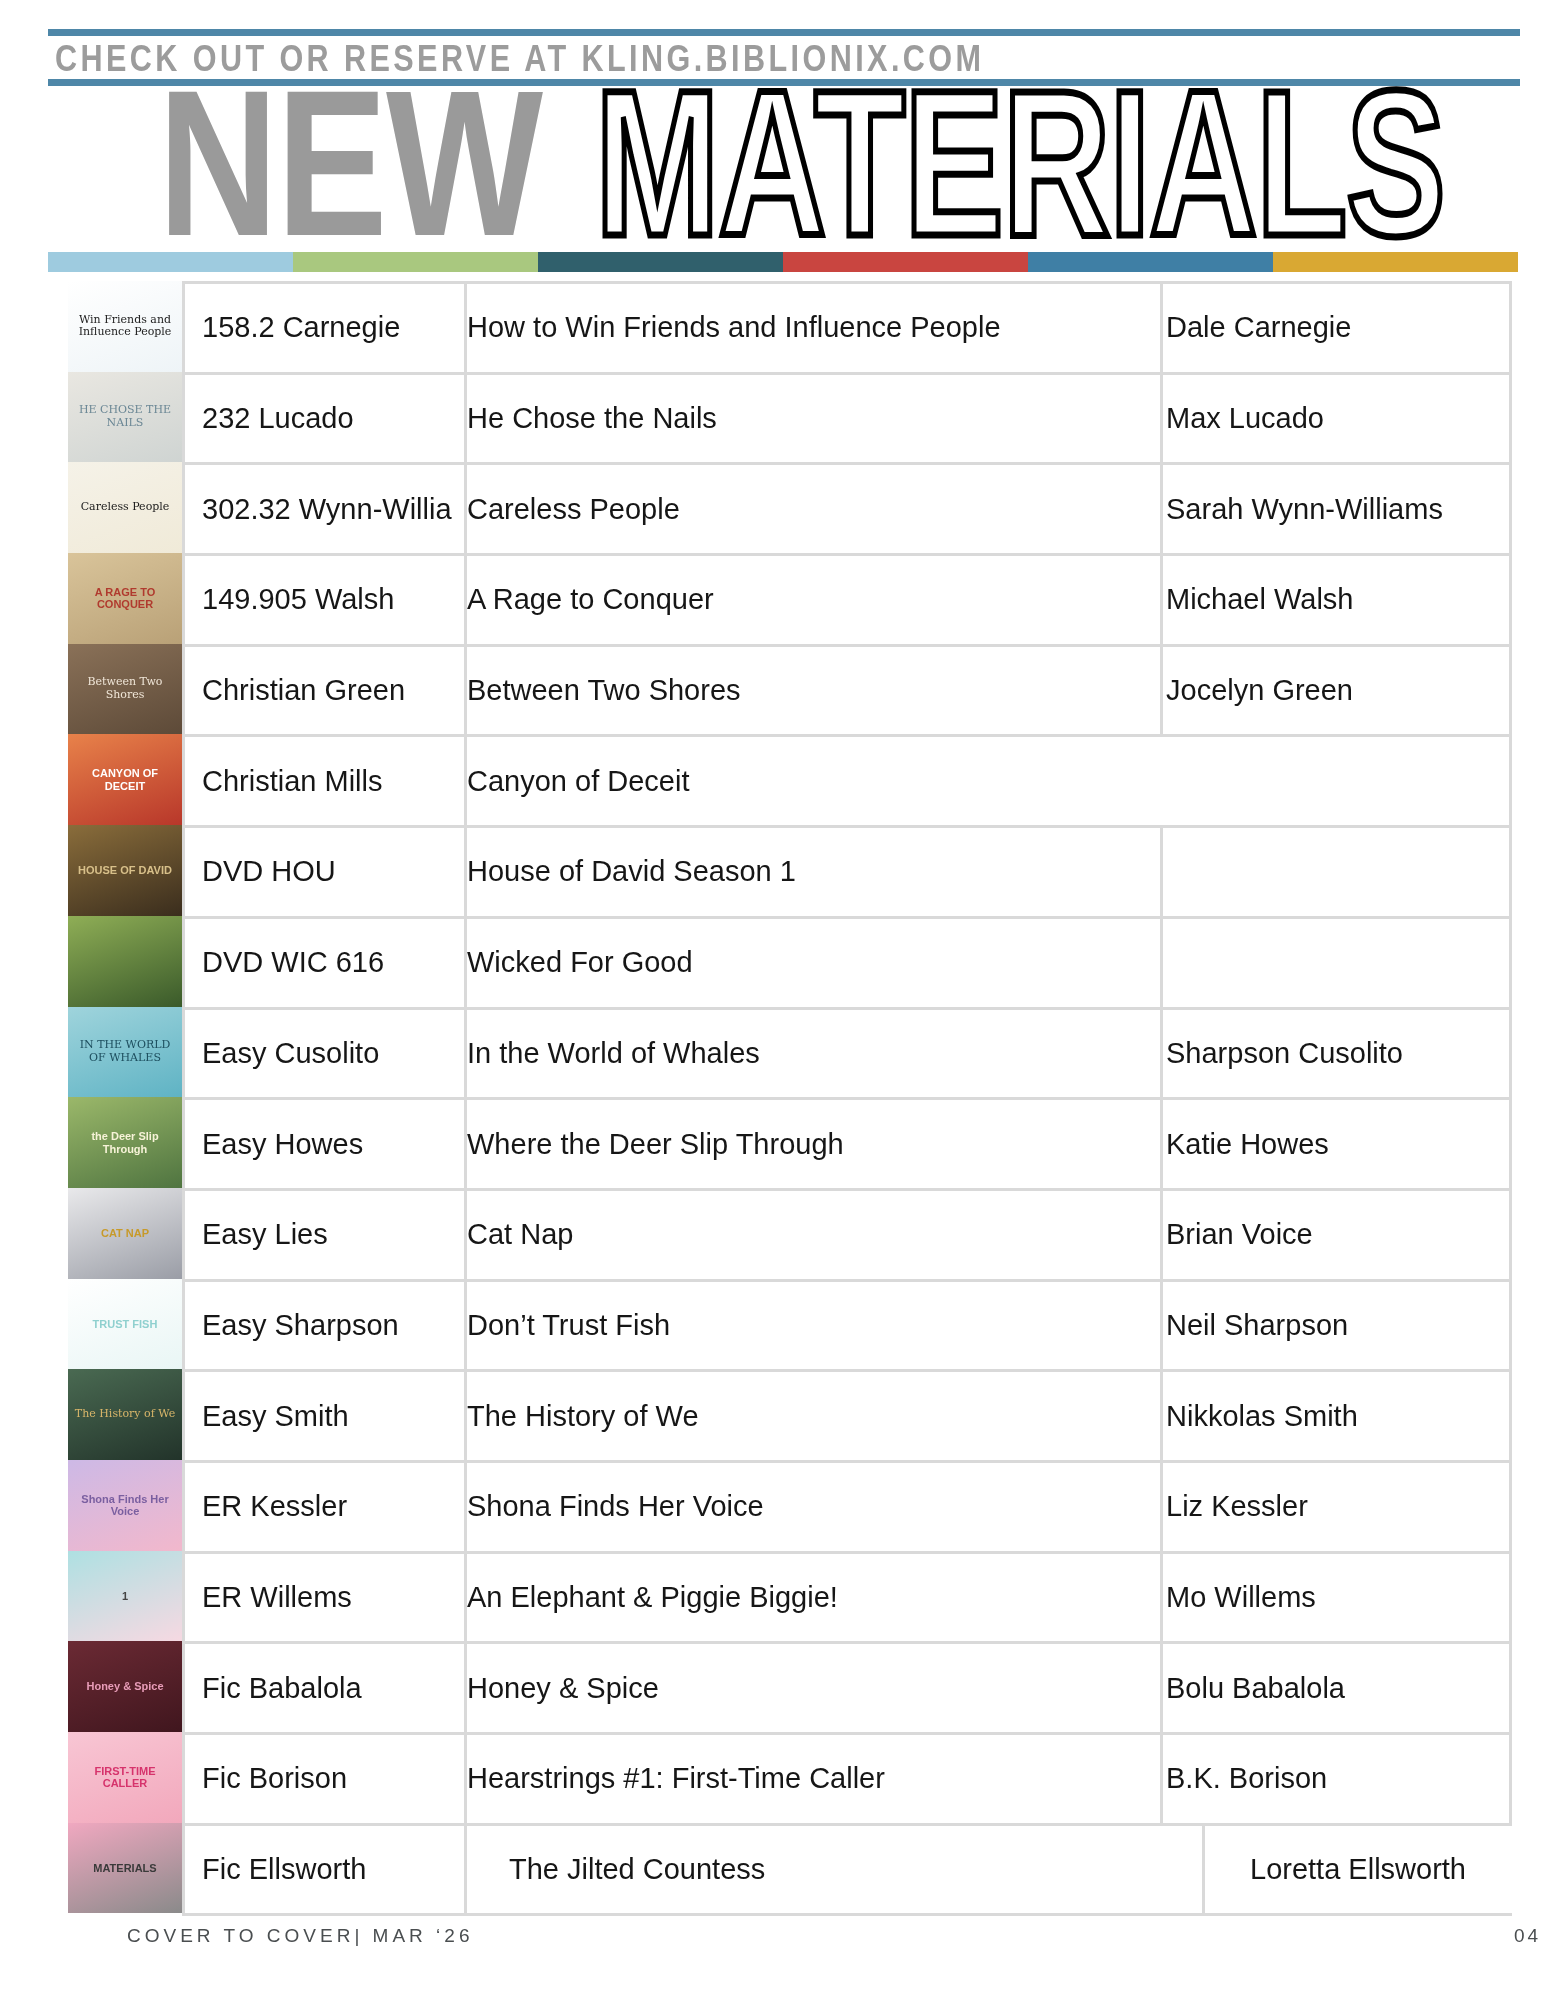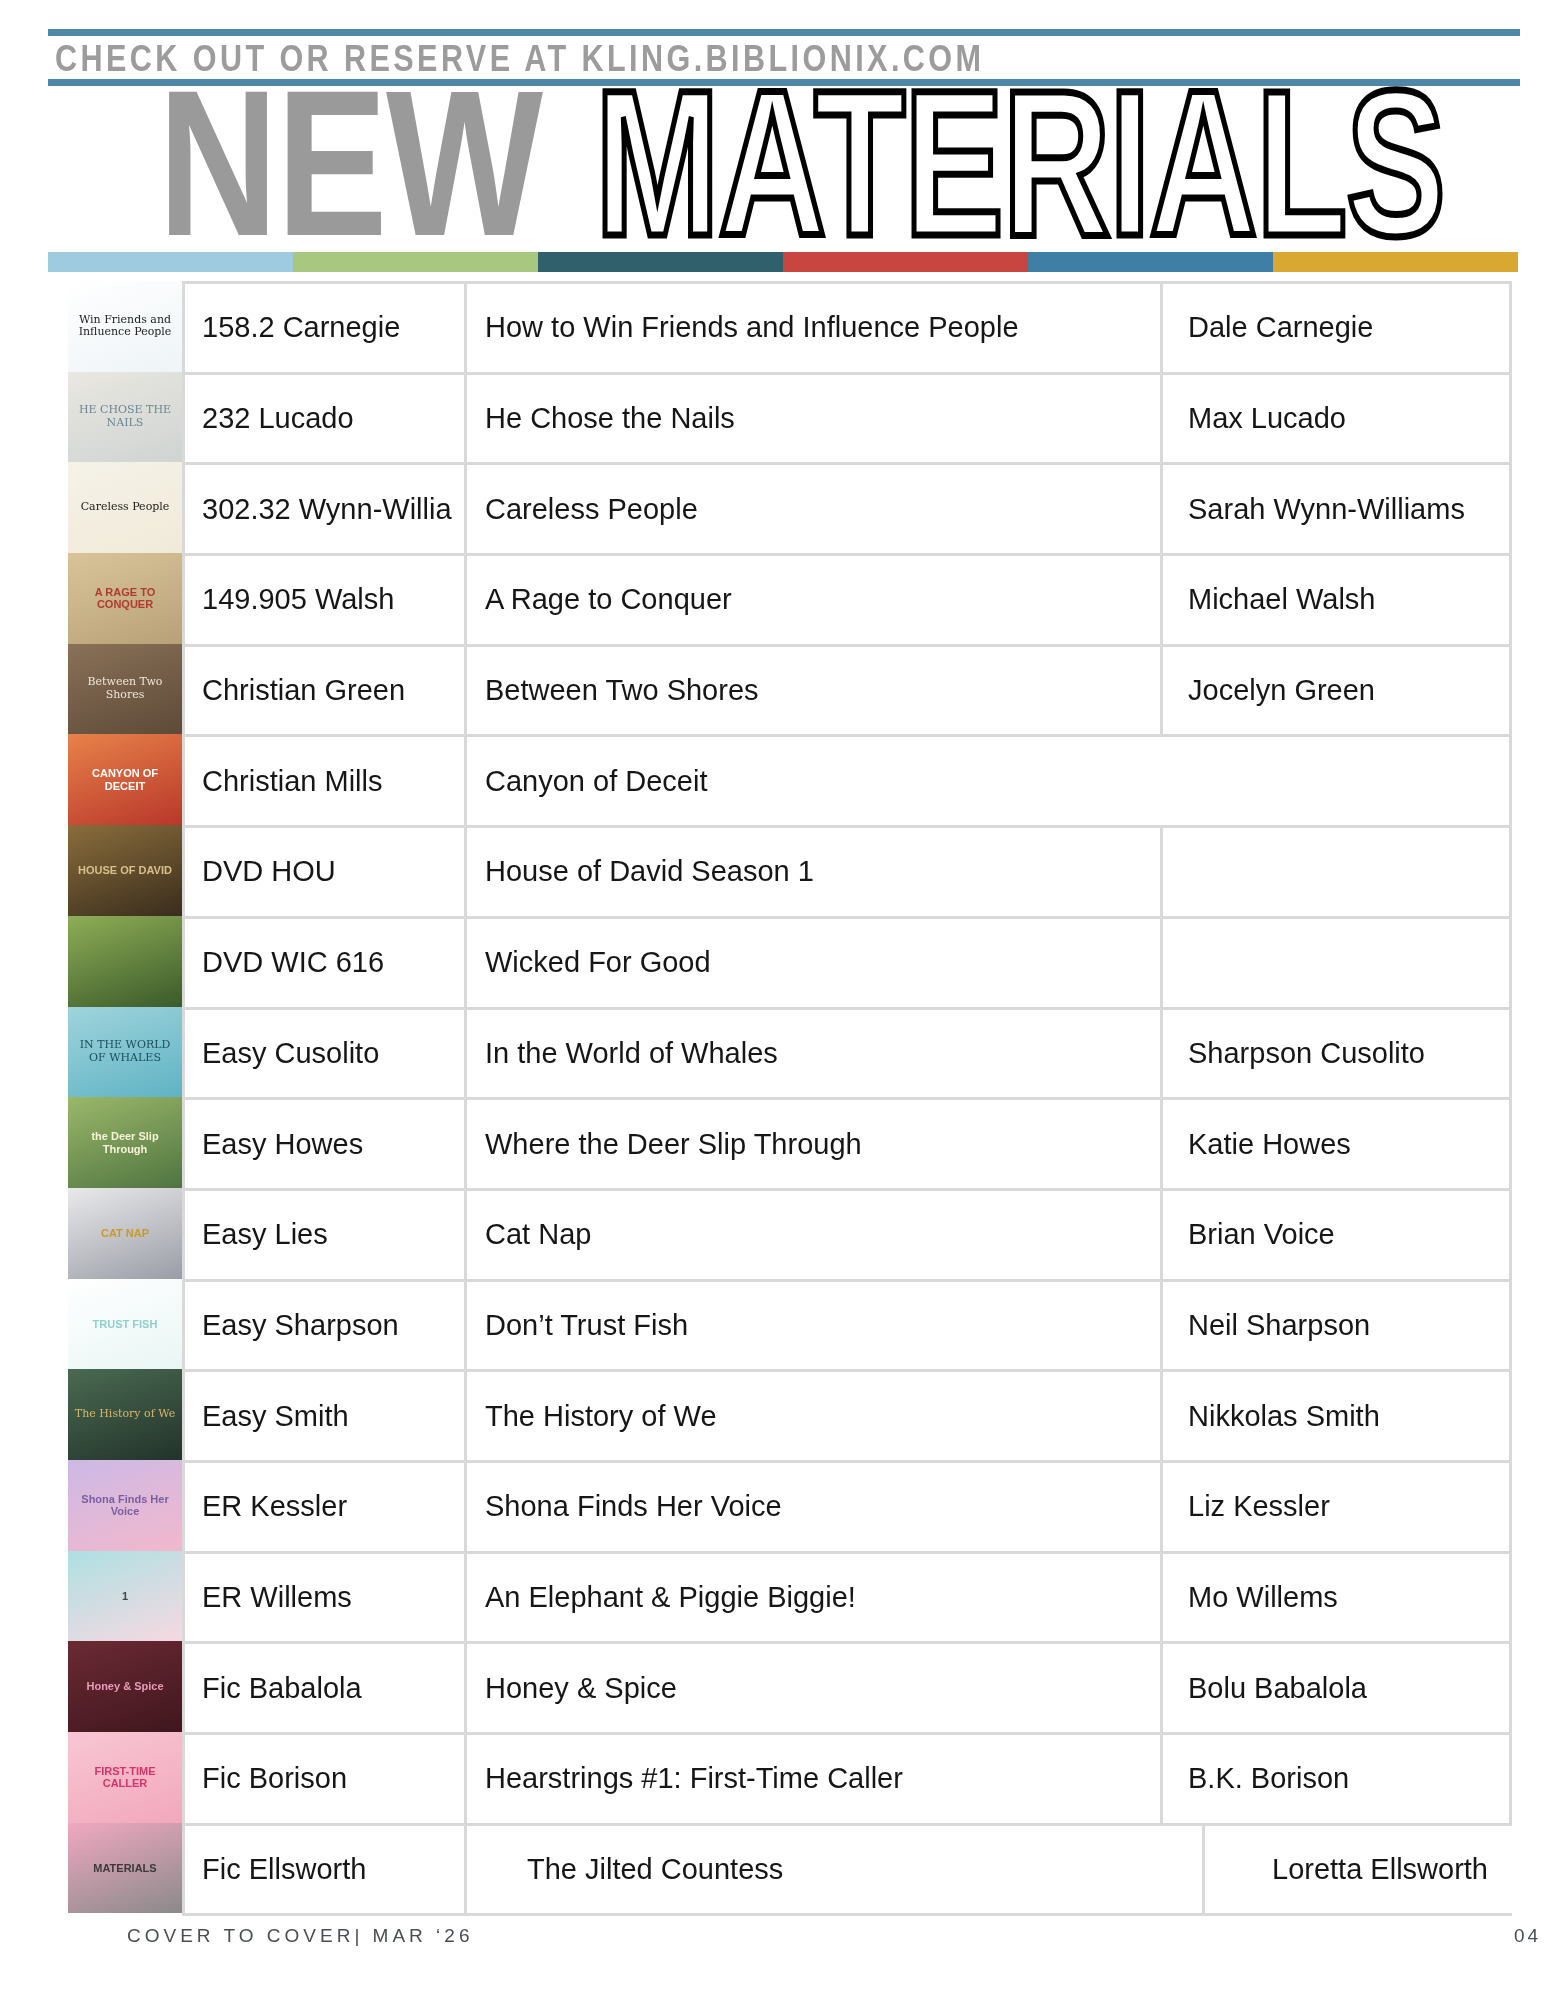--- a/index.html
+++ b/index.html
@@ -43,22 +43,22 @@
     border:3px solid #D9D9D9;background:#fff;box-sizing:border-box;
   }
   .trow{display:grid;grid-template-columns:282px 696px 346px;border-bottom:3px solid #D9D9D9;}
   .trow:last-child{border-bottom:none;gap:42px;}
   .tcell{
     height:87.7px;border-right:3px solid #D9D9D9;display:flex;align-items:center;
     font-size:29px;color:#161616;white-space:nowrap;overflow:hidden;background:#fff;
   }
   .tcell:last-child{border-right:none;}
   .tcell.call{padding-left:17px;}
-  .tcell.title{padding-left:18px;}
-  .tcell.author{padding-left:25px;}
+  .tcell.title{}
+  .tcell.author{padding-left:3px;}
   
   .footer-left{
     position:absolute;left:127px;top:1925px;
     font-size:19px;letter-spacing:4px;color:#4A4E50;white-space:nowrap;
   }
   .footer-page{
     position:absolute;left:1514px;top:1925px;
     font-size:19px;letter-spacing:3px;color:#4A4E50;
   }
 </style>

